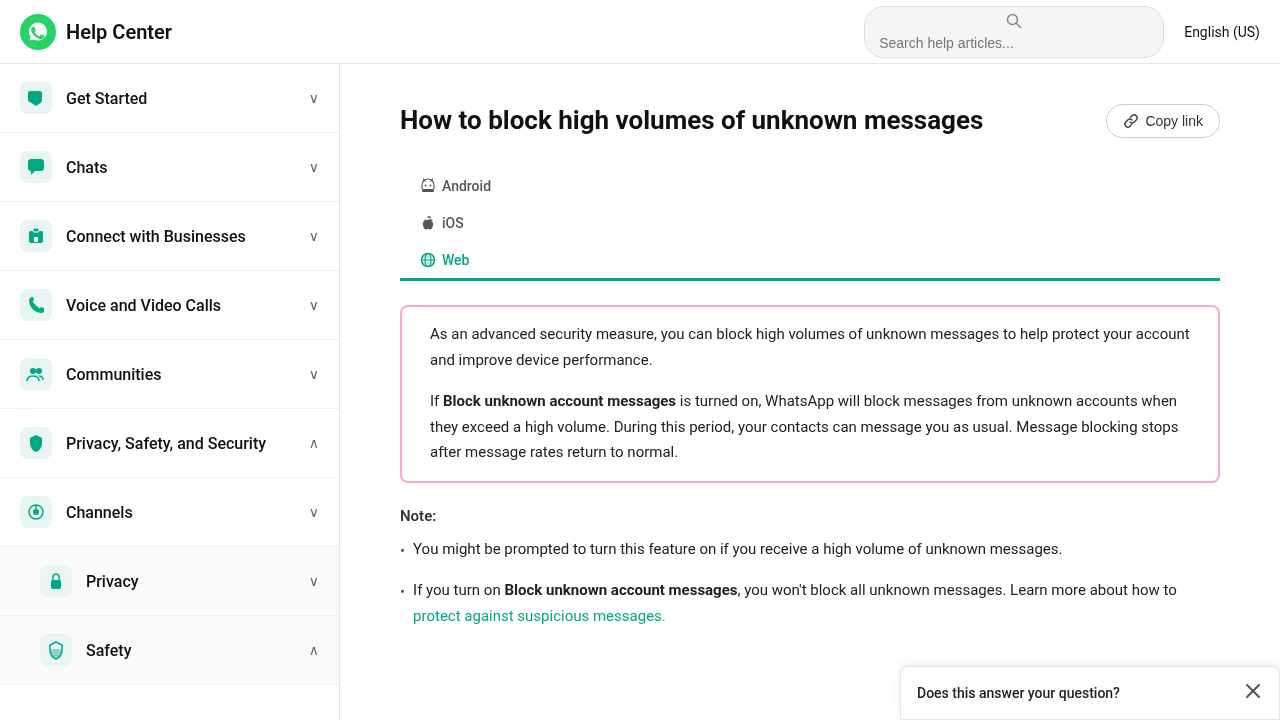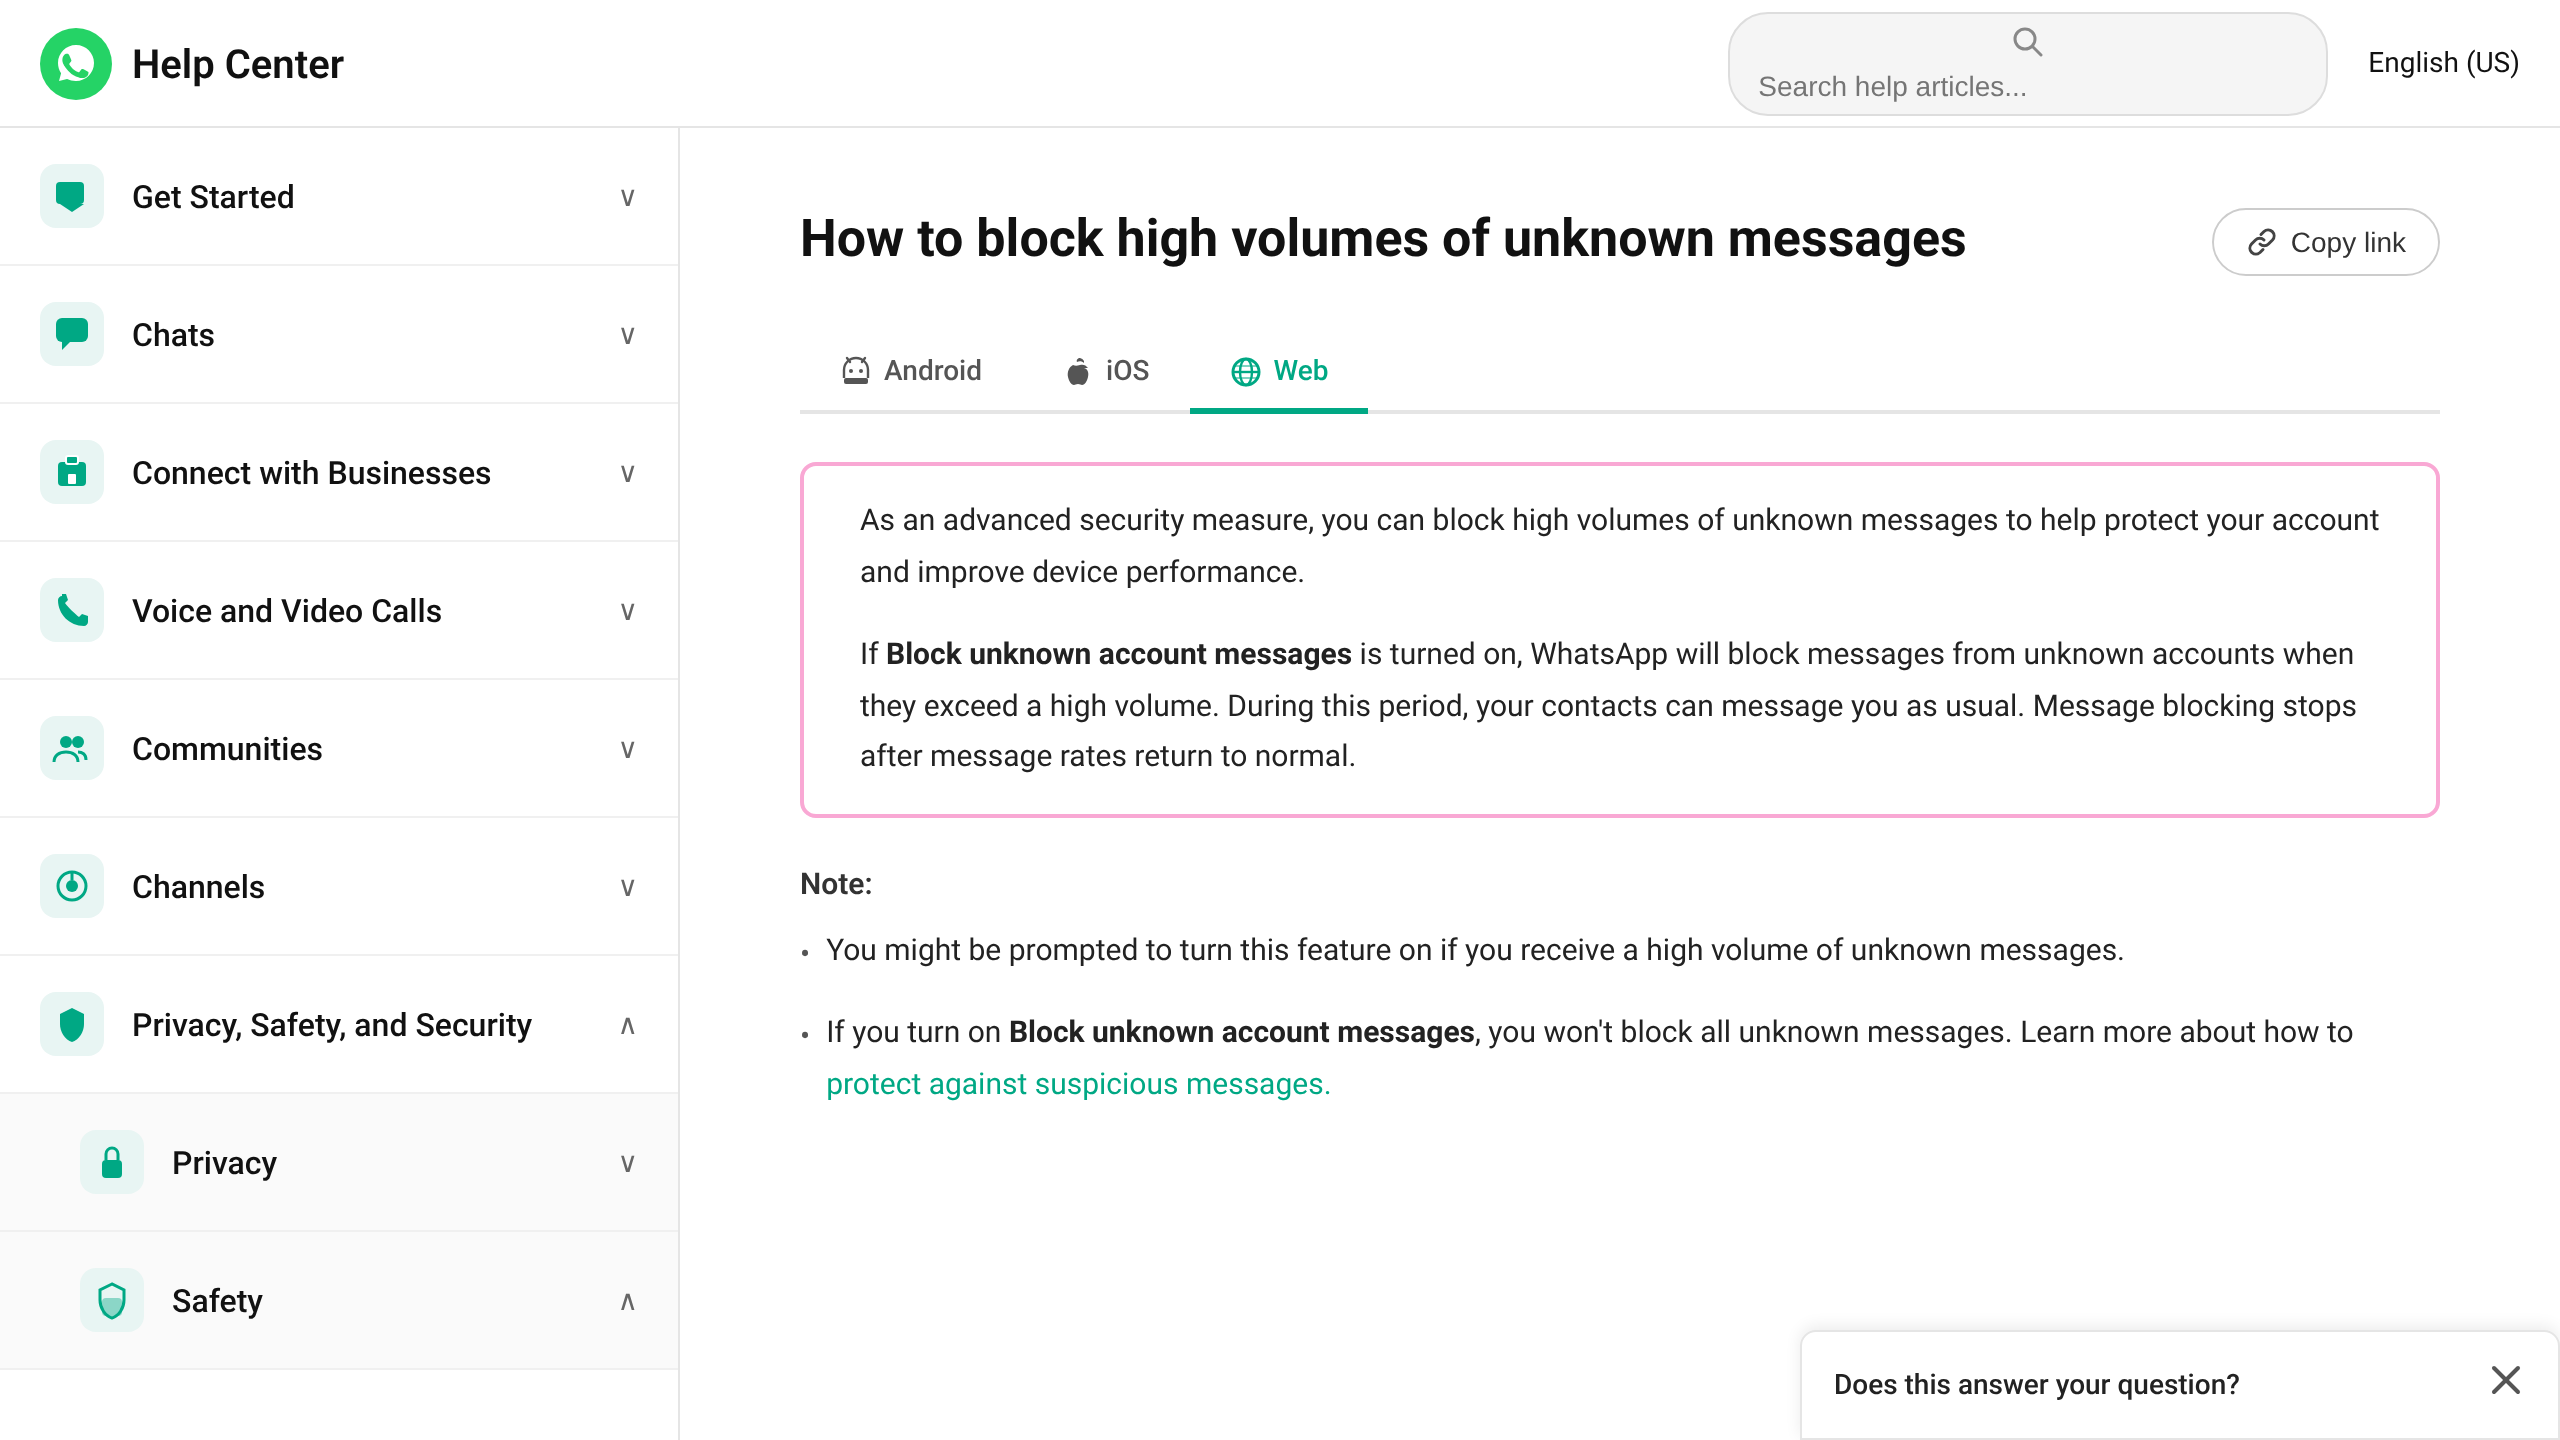--- a/index.html
+++ b/index.html
@@ -148,20 +148,21 @@
       white-space: nowrap;
       flex-shrink: 0;
     }
 
     
     .tabs {
       display: flex;
       gap: 0;
       border-bottom: 2px solid #e5e5e5;
       margin-bottom: 24px;
+      flex-direction: column;
     }
     .tab {
       display: flex;
       align-items: center;
       gap: 6px;
       padding: 10px 20px;
       font-size: 14px;
       color: #555;
       cursor: pointer;
       border-bottom: 3px solid transparent;
@@ -341,40 +342,40 @@
         </div>
         <span class="sidebar-label">Communities</span>
       </div>
       <span class="chevron chevron-down"></span>
     </div>
 
     <div class="sidebar-item">
       <div class="sidebar-item-left">
         <div class="sidebar-icon icon-teal">
           <svg width="20" height="20" viewBox="0 0 20 20" fill="none">
+              <path d="M10 2L4 5v5c0 4.1 2.56 7.94 6 9 3.44-1.06 6-4.9 6-9V5L10 2z" fill="#00a884"></path>
+            </svg>
+        </div>
+        <span class="sidebar-label">Privacy, Safety, and Security</span>
+      </div>
+      <span class="chevron chevron-up"></span>
+    </div>
+
+    <div class="sidebar-item">
+      <div class="sidebar-item-left">
+        <div class="sidebar-icon icon-teal">
+          <svg width="20" height="20" viewBox="0 0 20 20" fill="none">
               <circle cx="10" cy="10" r="7" stroke="#00a884" stroke-width="1.5" fill="none"></circle>
               <circle cx="10" cy="10" r="3" fill="#00a884"></circle>
               <line x1="10" y1="3" x2="10" y2="7" stroke="#00a884" stroke-width="1.5"></line>
             </svg>
         </div>
         <span class="sidebar-label">Channels</span>
       </div>
       <span class="chevron chevron-down"></span>
-    </div>
-
-    <div class="sidebar-item">
-      <div class="sidebar-item-left">
-        <div class="sidebar-icon icon-teal">
-          <svg width="20" height="20" viewBox="0 0 20 20" fill="none">
-              <path d="M10 2L4 5v5c0 4.1 2.56 7.94 6 9 3.44-1.06 6-4.9 6-9V5L10 2z" fill="#00a884"></path>
-            </svg>
-        </div>
-        <span class="sidebar-label">Privacy, Safety, and Security</span>
-      </div>
-      <span class="chevron chevron-up"></span>
     </div>
 
     <div class="sidebar-item" style="padding-left:40px; background:#fafafa;">
       <div class="sidebar-item-left">
         <div class="sidebar-icon icon-teal">
           <svg width="20" height="20" viewBox="0 0 20 20" fill="none">
               <rect x="5" y="9" width="10" height="9" rx="2" fill="#00a884"></rect>
               <path d="M7 9V6a3 3 0 016 0v3" stroke="#00a884" stroke-width="1.5" fill="none"></path>
             </svg>
         </div>

